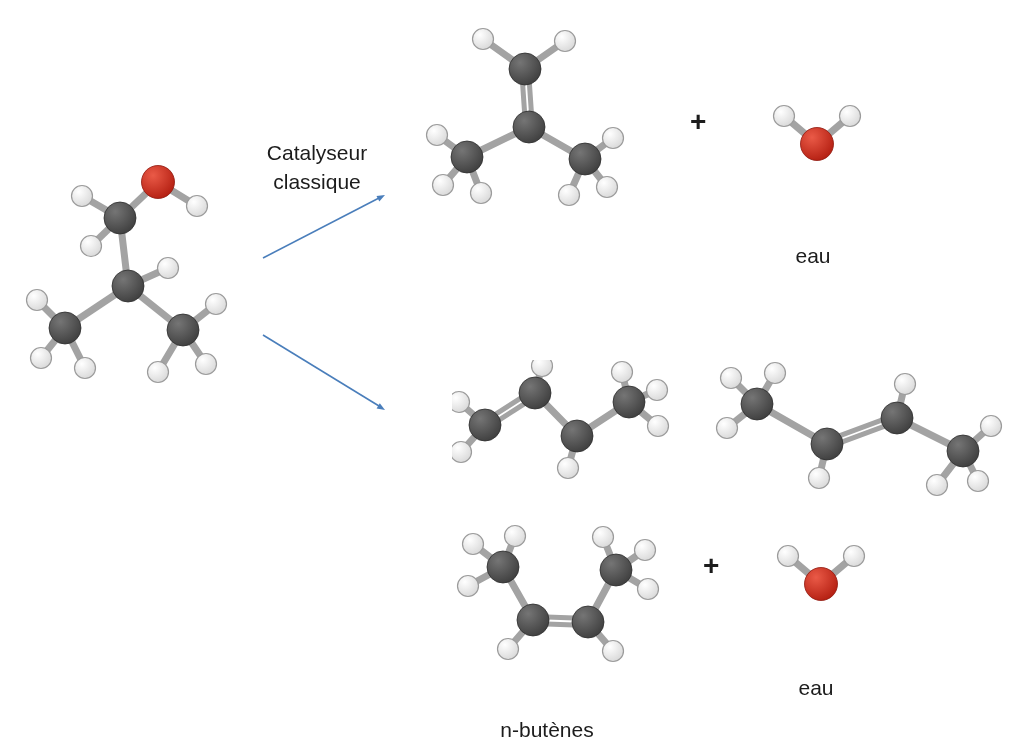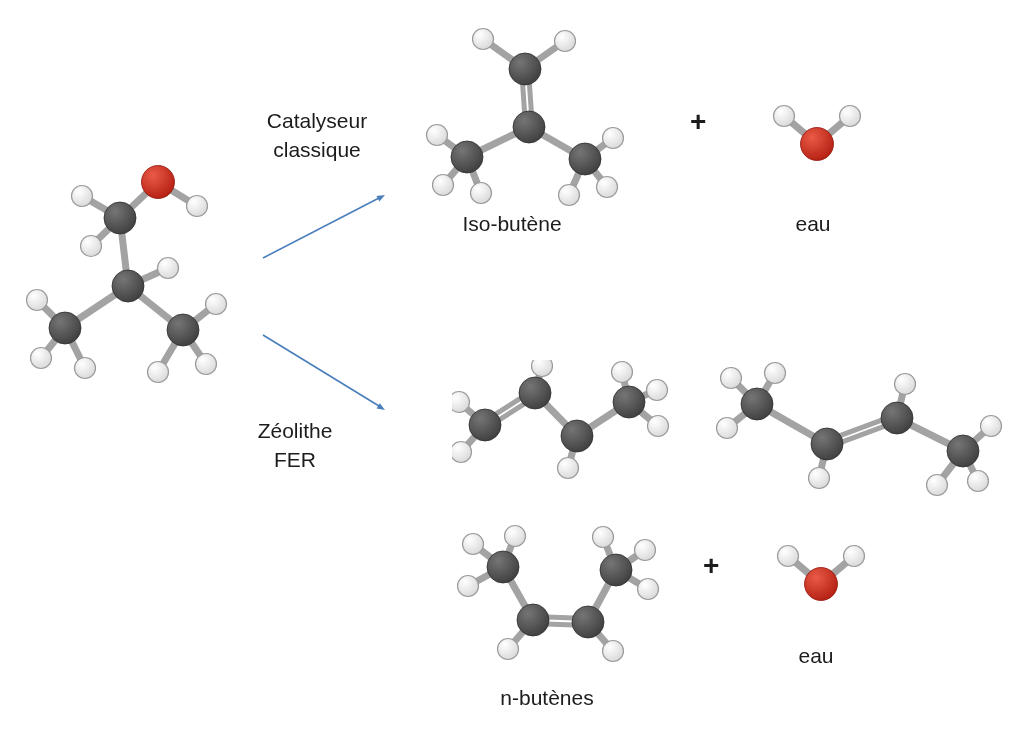--- a/index.html
+++ b/index.html
@@ -7,20 +7,21 @@
   body { font-family:"Liberation Sans", sans-serif; }
   .canvas {
     position:relative; width:1024px; height:741px;
     background:var(--bg,#ffffff); overflow:hidden;
   }
   .mol { position:absolute; }
   .label {
     position:absolute; text-align:center;
     font-size:21px; line-height:1.38;
     color:var(--text,#1c1c1c);
+    margin-top:32px;
   }
   .plus {
     position:absolute; font-size:28px; font-weight:600;
     color:var(--text,#1c1c1c);
   }
   .arrows { position:absolute; left:0; top:0; pointer-events:none; }
   .arrow-line { stroke:var(--arrow,#4a7ebb); stroke-width:1.6; fill:none; }
   .arrow-head { fill:var(--arrow,#4a7ebb); stroke:none; }
 </style>
 </head>
@@ -78,24 +79,20 @@
         <circle cx="103" cy="138" r="16" fill="url(#gC)" stroke="#2f2f2f" stroke-width="0.8"></circle>
         <circle cx="40" cy="180" r="16" fill="url(#gC)" stroke="#2f2f2f" stroke-width="0.8"></circle>
         <circle cx="158" cy="182" r="16" fill="url(#gC)" stroke="#2f2f2f" stroke-width="0.8"></circle>
         <circle cx="133" cy="34" r="16.5" fill="url(#gO)" stroke="#8f160c" stroke-width="0.8"></circle>
       </svg></div>
 
   <div class="label" style="left:237px;top:107px;width:160px">
     <span>Catalyseur</span><br>
     <span>classique</span>
   </div>
-  <div class="label" style="left:215px;top:417px;width:160px">
-    <span>Zéolithe</span><br>
-    <span>FER</span>
-  </div>
 
   <div class="mol" style="left:425px;top:25px"><svg width="200" height="185" viewBox="0 0 200 185">
         <line x1="100" y1="44" x2="58" y2="14" stroke="#a3a3a3" stroke-width="7" stroke-linecap="round"></line>
         <line x1="100" y1="44" x2="140" y2="16" stroke="#a3a3a3" stroke-width="7" stroke-linecap="round"></line>
         <line x1="104" y1="102" x2="42" y2="132" stroke="#a3a3a3" stroke-width="7" stroke-linecap="round"></line>
         <line x1="104" y1="102" x2="160" y2="134" stroke="#a3a3a3" stroke-width="7" stroke-linecap="round"></line>
         <line x1="42" y1="132" x2="12" y2="110" stroke="#a3a3a3" stroke-width="7" stroke-linecap="round"></line>
         <line x1="42" y1="132" x2="18" y2="160" stroke="#a3a3a3" stroke-width="7" stroke-linecap="round"></line>
         <line x1="42" y1="132" x2="56" y2="168" stroke="#a3a3a3" stroke-width="7" stroke-linecap="round"></line>
         <line x1="160" y1="134" x2="188" y2="113" stroke="#a3a3a3" stroke-width="7" stroke-linecap="round"></line>
@@ -109,21 +106,20 @@
         <circle cx="18" cy="160" r="10.5" fill="url(#gH)" stroke="#9b9b9b" stroke-width="1.2"></circle>
         <circle cx="56" cy="168" r="10.5" fill="url(#gH)" stroke="#9b9b9b" stroke-width="1.2"></circle>
         <circle cx="188" cy="113" r="10.5" fill="url(#gH)" stroke="#9b9b9b" stroke-width="1.2"></circle>
         <circle cx="182" cy="162" r="10.5" fill="url(#gH)" stroke="#9b9b9b" stroke-width="1.2"></circle>
         <circle cx="144" cy="170" r="10.5" fill="url(#gH)" stroke="#9b9b9b" stroke-width="1.2"></circle>
         <circle cx="100" cy="44" r="16" fill="url(#gC)" stroke="#2f2f2f" stroke-width="0.8"></circle>
         <circle cx="104" cy="102" r="16" fill="url(#gC)" stroke="#2f2f2f" stroke-width="0.8"></circle>
         <circle cx="42" cy="132" r="16" fill="url(#gC)" stroke="#2f2f2f" stroke-width="0.8"></circle>
         <circle cx="160" cy="134" r="16" fill="url(#gC)" stroke="#2f2f2f" stroke-width="0.8"></circle>
       </svg></div>
-  <div class="label" style="left:427px;top:210px;width:170px">Iso-butène</div>
   <div class="plus" style="left:690px;top:106px">+</div>
   <div class="mol" style="left:768px;top:92px"><svg width="100" height="88" viewBox="0 0 100 88">
         <line x1="49" y1="52" x2="16" y2="24" stroke="#a3a3a3" stroke-width="7" stroke-linecap="round"></line>
         <line x1="49" y1="52" x2="82" y2="24" stroke="#a3a3a3" stroke-width="7" stroke-linecap="round"></line>
         <circle cx="16" cy="24" r="10.5" fill="url(#gH)" stroke="#9b9b9b" stroke-width="1.2"></circle>
         <circle cx="82" cy="24" r="10.5" fill="url(#gH)" stroke="#9b9b9b" stroke-width="1.2"></circle>
         <circle cx="49" cy="52" r="16.5" fill="url(#gO)" stroke="#8f160c" stroke-width="0.8"></circle>
       </svg></div>
   <div class="label" style="left:768px;top:210px;width:90px">eau</div>
 

